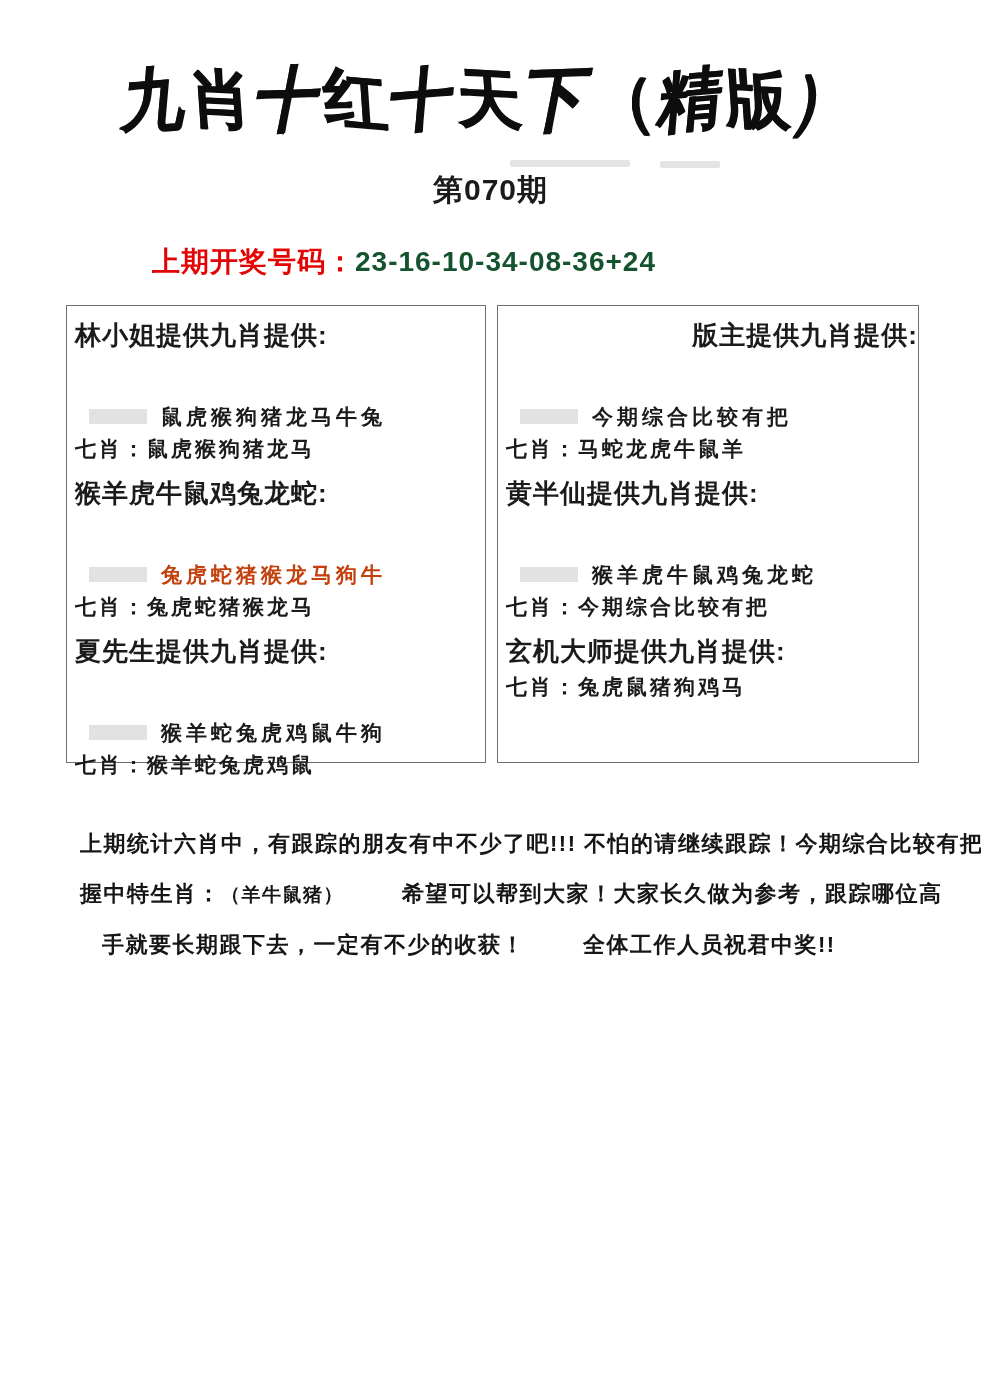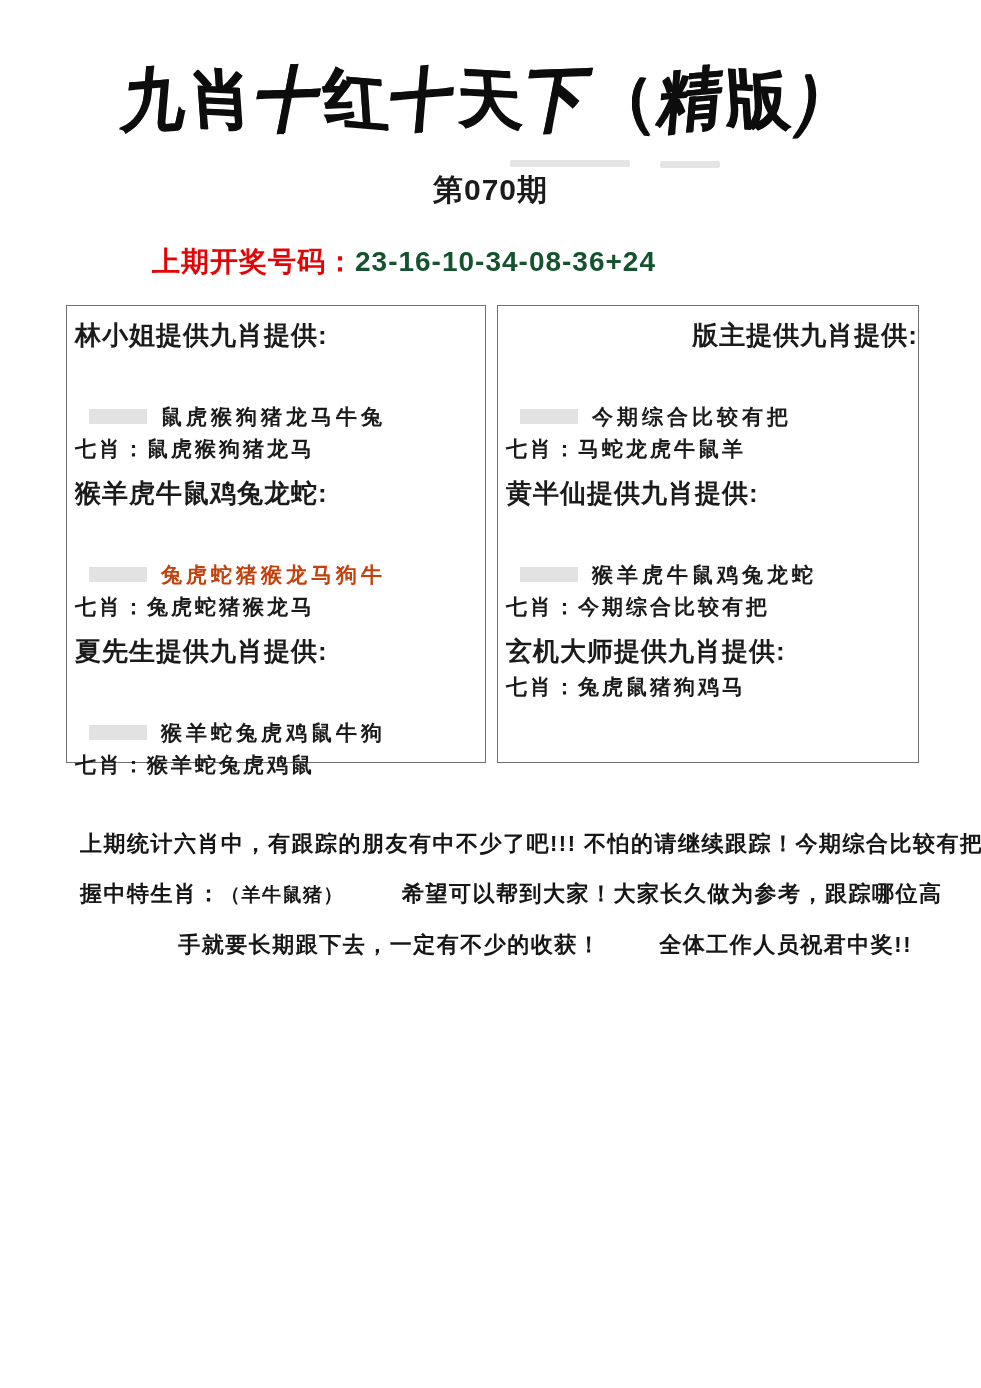--- a/index.html
+++ b/index.html
@@ -119,21 +119,21 @@
   .footer {
     margin: 56px 0 0 80px;
     width: 832px;
     font-size: 22px;
     font-weight: 600;
     letter-spacing: 1.5px;
     line-height: 50px;
     color: #161616;
   }
   .footer .line { white-space: nowrap; }
-  .footer .l3 { padding-left: 22px; text-align: right; }
+  .footer .l3 { padding-left: 22px; }
   .pick { font-size: 19px; font-weight: bold; }
   .gap-wide { display: inline-block; width: 58px; }
 </style>
 </head>
 <body>
 
 <div class="page">
 
   <h1 class="title"><span class="tchar t0">九</span><span class="tchar t1">肖</span><span class="tchar t2">十</span><span class="tchar t3">红</span><span class="tchar t0">十</span><span class="tchar t1">天</span><span class="tchar t2">下</span><span class="tchar t3">（</span><span class="tchar t0">精</span><span class="tchar t1">版</span><span class="tchar t2">）</span></h1>
   <div class="scan-dash dash1"></div>

